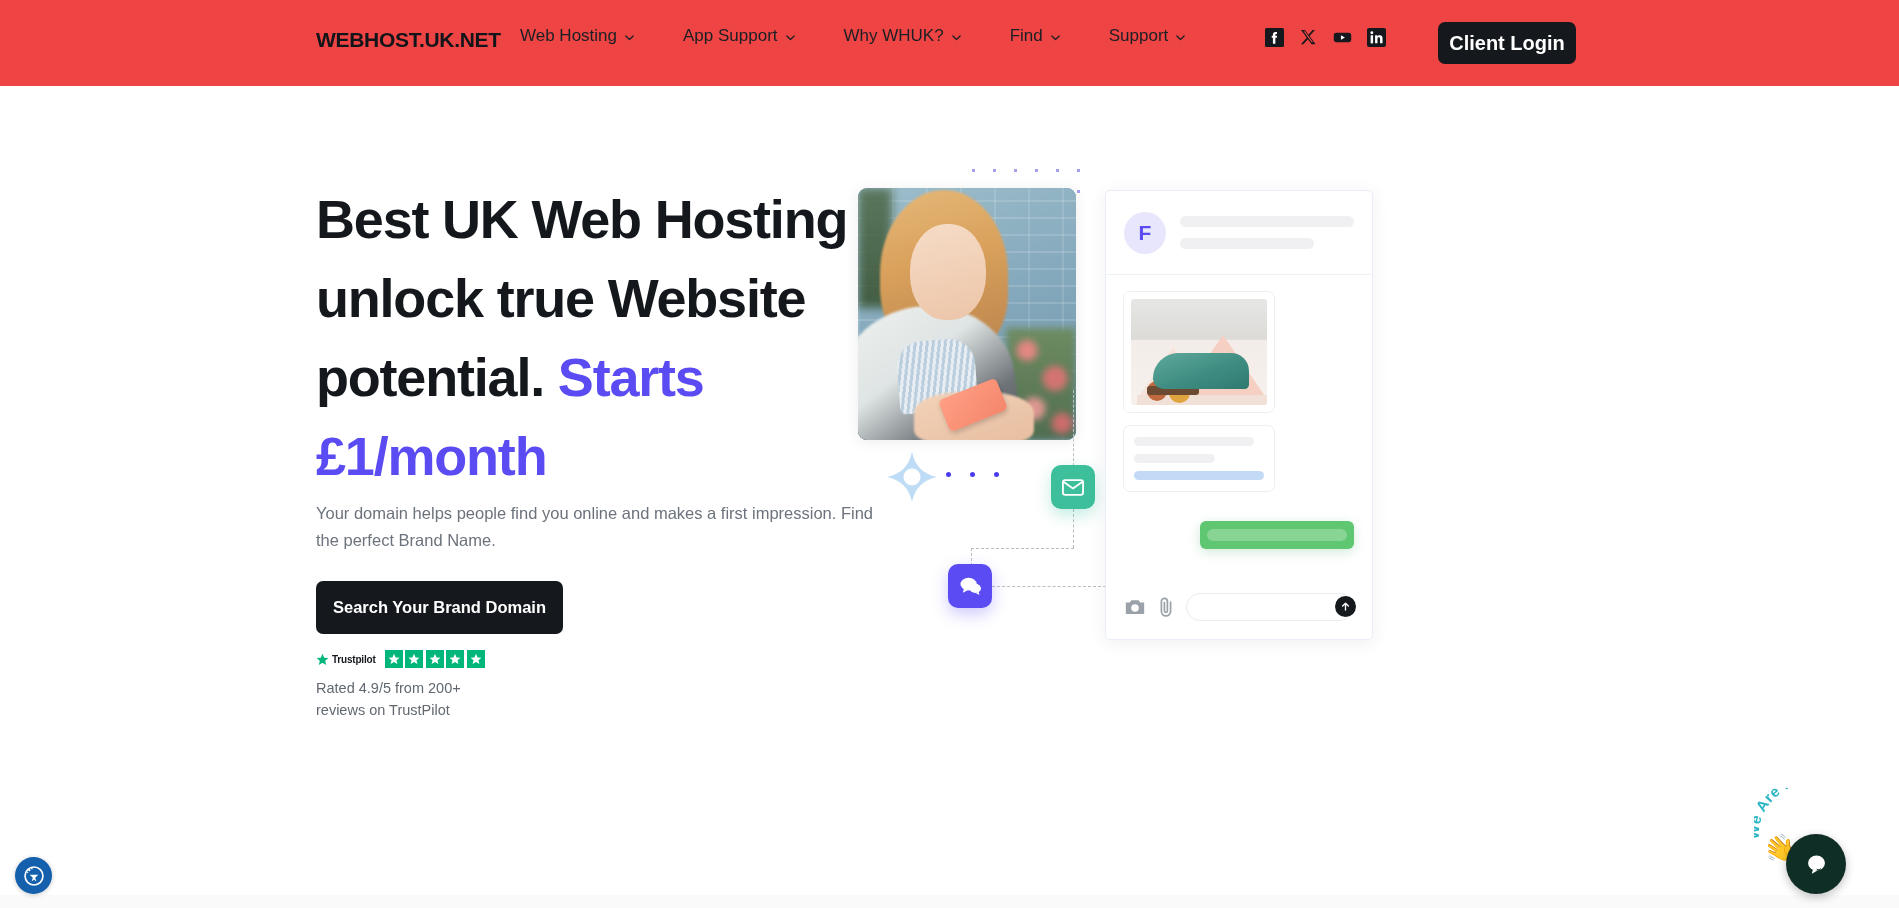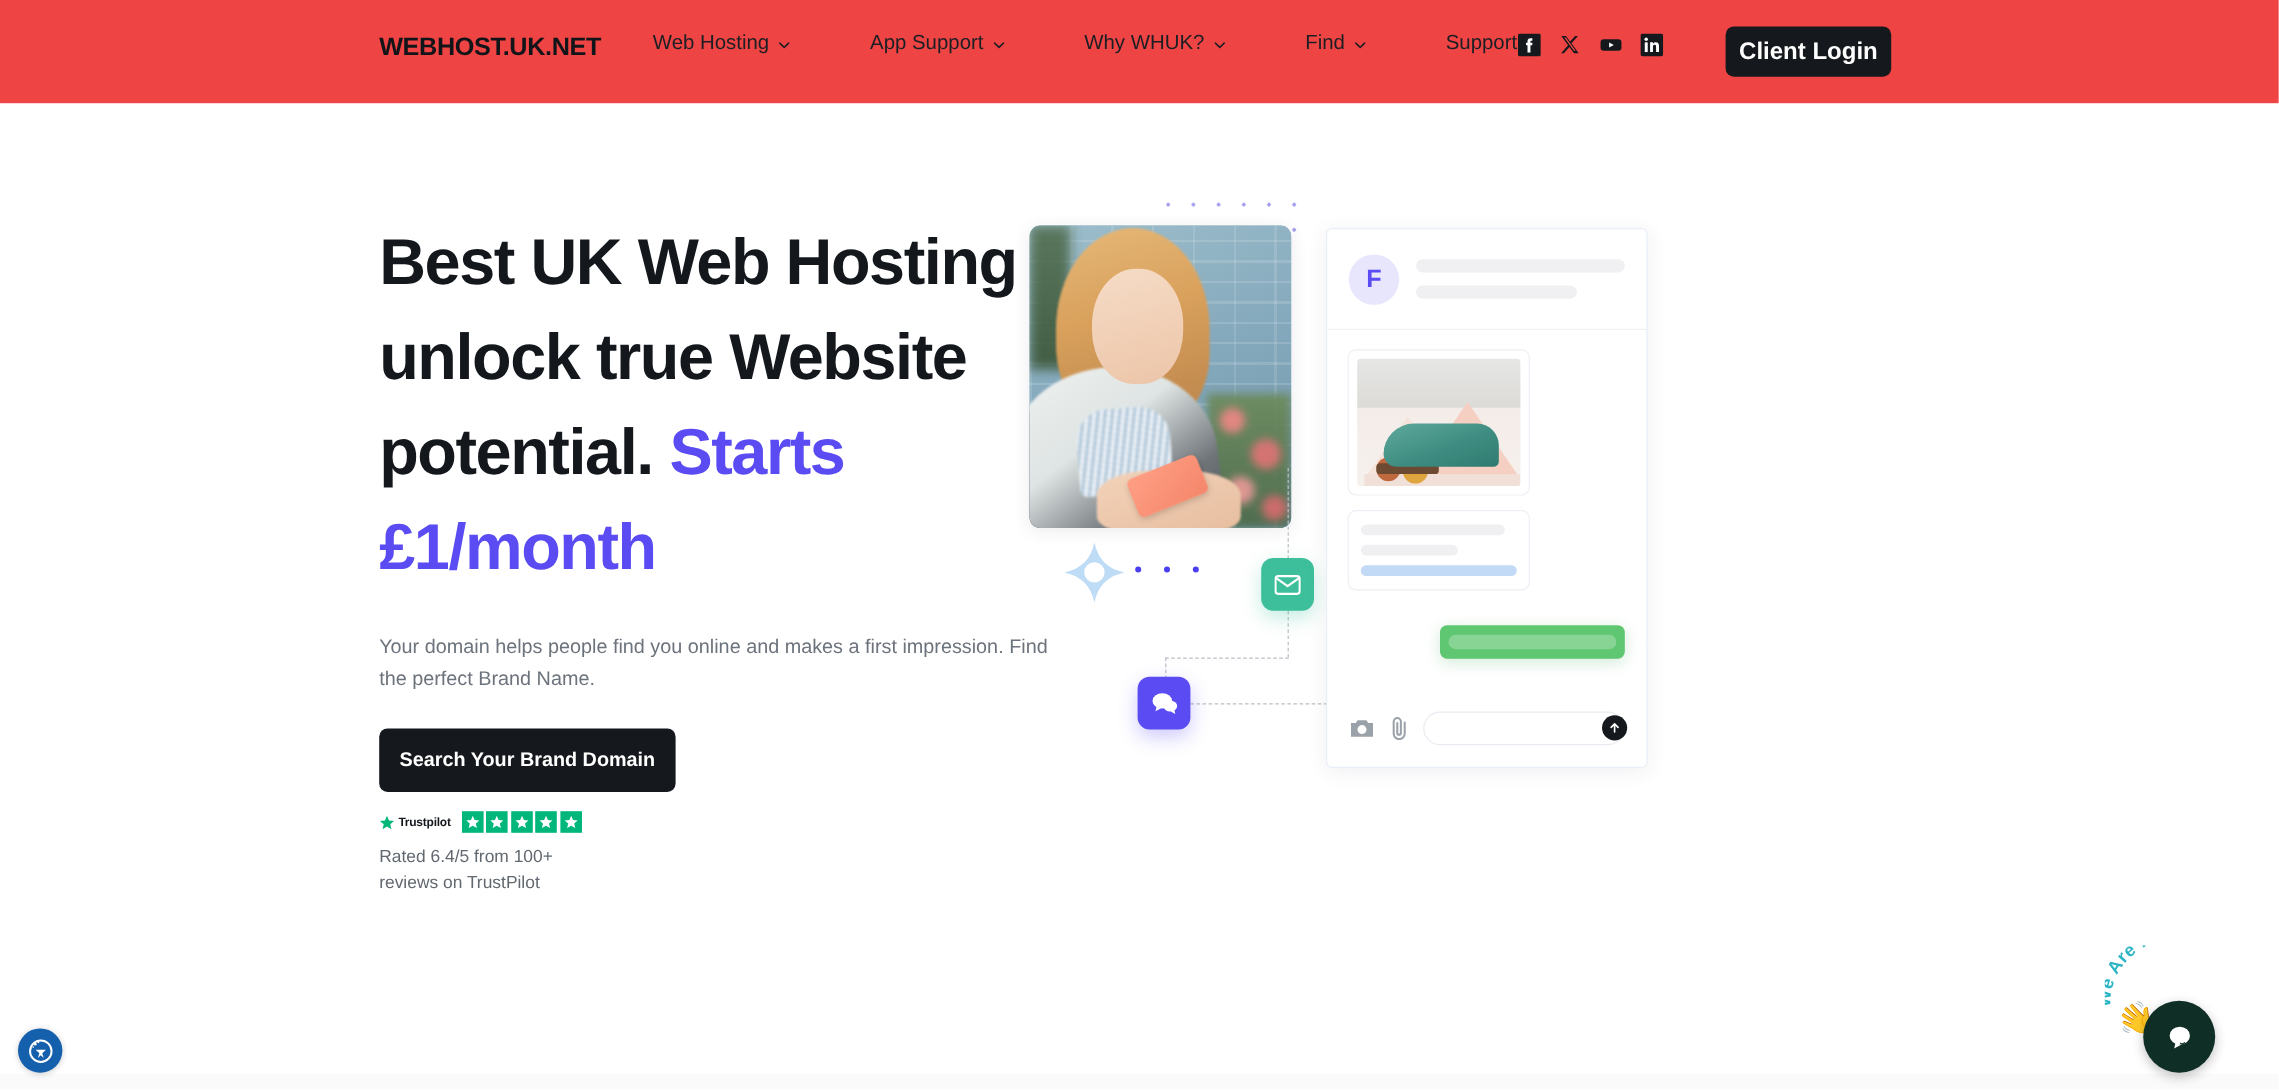--- a/index.html
+++ b/index.html
@@ -14,21 +14,21 @@
   
   .header {
     position: absolute; top: 0; left: 0; width: 1899px; height: 86px;
     background: #ef4444; display: flex; align-items: center;
   }
   .brand {
     position: absolute; left: 316px; top: 28px;
     font-size: 21px; font-weight: bold; letter-spacing: -0.3px;
     color: #111418; white-space: nowrap;
   }
-  .nav { position: absolute; left: 544px; top: 26px; display: flex; align-items: flex-start; gap: 66px; }
+  .nav { position: absolute; left: 520px; top: 26px; display: flex; align-items: flex-start; gap: 48px; }
   .nav-item {
     display: flex; align-items: center; gap: 7px;
     font-size: 17px; color: #1b1f24; cursor: pointer; white-space: nowrap;
   }
   .chev { display:inline-block; width: 11px; height: 11px; position: relative; top: 1px; }
   .chev svg { display: block; }
 
   .socials { position: absolute; left: 1265px; top: 28px; display: flex; align-items: center; gap: 15px; }
   .soc { width: 19px; height: 19px; display: block; cursor: pointer; }
   .soc svg { display: block; }
@@ -44,21 +44,21 @@
   }
 
   
   .hero-left { position: absolute; left: 316px; top: 180px; width: 620px; }
   .headline {
     font-size: 54px; line-height: 79px; font-weight: bold;
     color: #14181d; letter-spacing: -1.2px;
   }
   .headline .accent { color: #5a4bf2; }
   .subtitle {
-    margin-top: 30px; width: 580px;
+    margin-top: 4px; width: 580px;
     font-size: 16.5px; line-height: 27px; color: #6c737c;
   }
   .cta-btn {
     margin-top: 27px; width: 247px; height: 53px;
     background: #15181c; color: #fff; border: none; border-radius: 7px;
     font-size: 16.5px; font-weight: bold; cursor: pointer;
     font-family: "Liberation Sans", sans-serif;
   }
   .trust-row { margin-top: 16px; display: flex; align-items: center; gap: 9px; }
   .tp-logo { display: flex; align-items: center; gap: 3px; }
@@ -384,21 +384,21 @@
             <path d="M12 1.6l3.1 7.2 7.8.6-5.9 5.1 1.8 7.6L12 18.1 5.2 22.1 7 14.5 1.1 9.4l7.8-.6z" fill="#fff"></path>
           </svg>
         </span>
       <span class="tp-box">
           <svg viewBox="0 0 24 24">
             <path d="M12 1.6l3.1 7.2 7.8.6-5.9 5.1 1.8 7.6L12 18.1 5.2 22.1 7 14.5 1.1 9.4l7.8-.6z" fill="#fff"></path>
           </svg>
         </span>
     </div>
   </div>
-  <div class="trust-text">Rated 6.4/5 from 100+ reviews on TrustPilot</div>
+  <div class="trust-text">Rated 4.9/5 from 200+ reviews on TrustPilot</div>
 </div>
 
 <div class="hero-right">
 
   <div class="dotgrid dotgrid-top"></div>
   <div class="dotgrid dotgrid-side"></div>
 
   <div class="photo-card">
     <div class="photo-wall"></div>
     <div class="photo-greens"></div>

